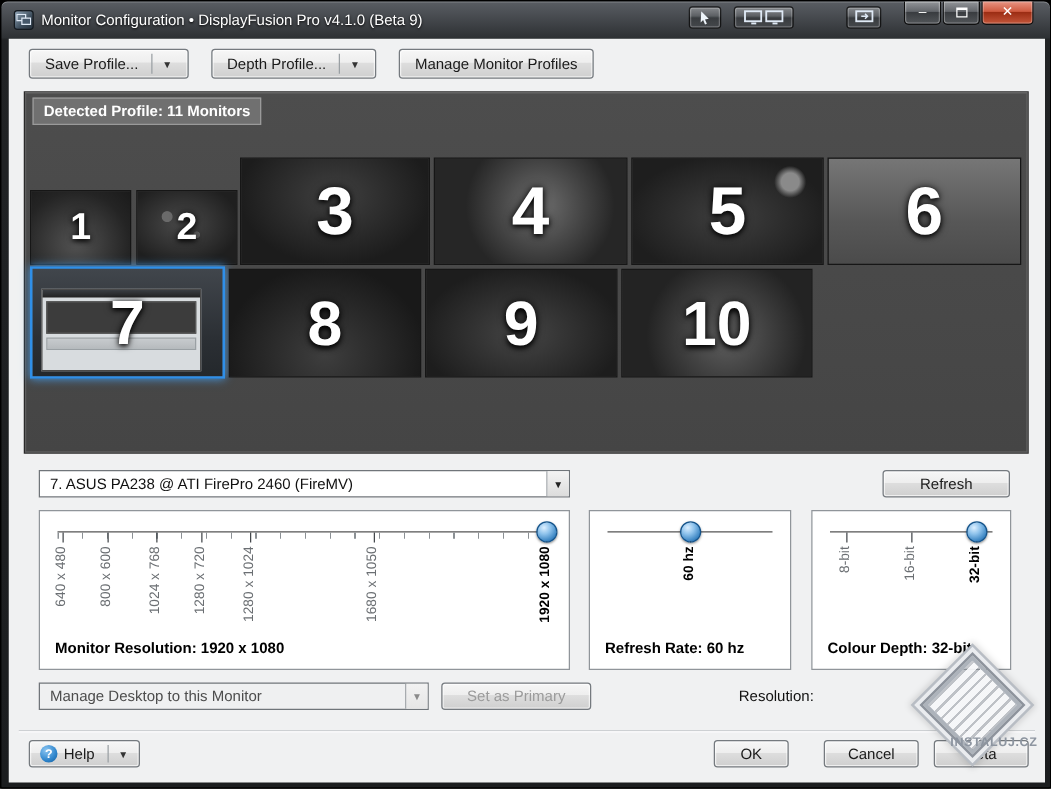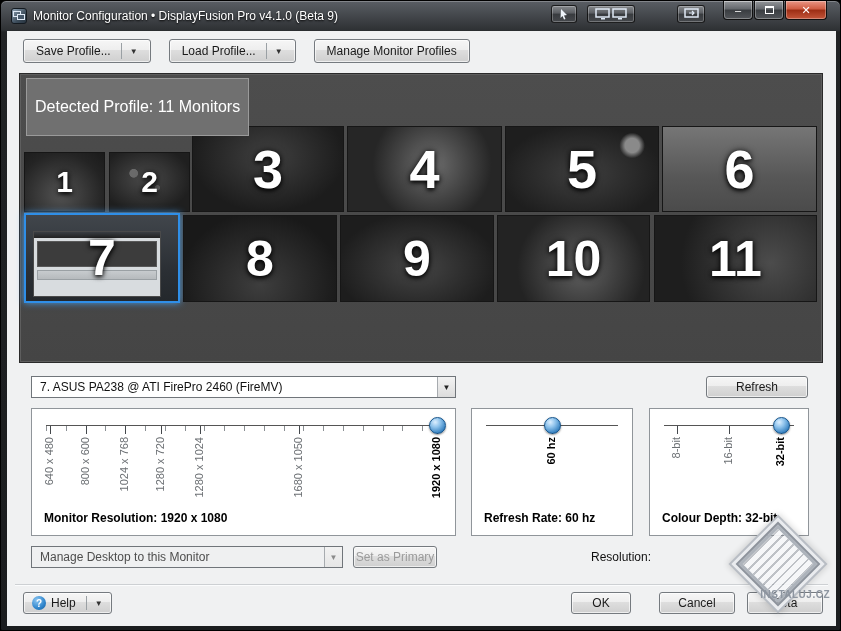--- a/index.html
+++ b/index.html
@@ -59,21 +59,21 @@
   .caret { font-size:8px; color:#333; margin-left:8px; }
 
   
   .monitor-panel {
     position:absolute; left:12px; top:42px; width:804px; height:290px;
     background: linear-gradient(#4d4d4d, #454545);
     border:1px solid #2a2a2a; box-shadow: inset 0 0 0 1px #5e5e5e;
   }
   .detected {
     position:absolute; left:6px; top:4px; z-index:5;
-    background:#707070; border:1px solid #9a9a9a; color:#fff; padding:19px 8px; font-size:16px;
+    background:#707070; border:1px solid #9a9a9a; color:#fff; padding:3px 8px; font-size:12px;font-weight:bold;
   }
   .monitor {
     position:absolute; border:1px solid #161616; display:flex; align-items:center; justify-content:center;
     overflow:hidden; cursor:default;
   }
   .monitor.selected { border:2px solid #2f8fe8; box-shadow: 0 0 7px rgba(70,160,240,.9); }
   .mnum {
     position:relative; z-index:2; color:#fff; font-weight:bold; font-size:54px;
     text-shadow: 0 2px 4px rgba(0,0,0,.9), 0 0 7px rgba(0,0,0,.7);
   }
@@ -140,21 +140,21 @@
   .vlabel { position:absolute; top:28px; writing-mode:vertical-rl; transform:rotate(180deg);
     font-size:11px; color:#6b6f73; white-space:nowrap; margin-left:-7px; }
   .vlabel.sel { color:#000; font-weight:bold; }
   .ball { position:absolute; top:8px; width:17px; height:17px; border-radius:50%;
     background: radial-gradient(circle at 35% 28%, #dcefff 0%, #8fc3ec 35%, #3e87c4 72%, #1d5f9b 100%);
     border:1px solid #14538a; box-shadow: 0 1px 2px rgba(0,0,0,.45); cursor:pointer; }
   .box-label { position:absolute; left:12px; bottom:10px; font-weight:bold; color:#000; font-size:12px; }
 
   
   .extend-combo { left:24px; top:515px; width:312px; }
-  .btn-setprimary { position:absolute; left:346px; top:515px; width:84px; height:22px; color:#9b9b9b; }
+  .btn-setprimary { position:absolute; left:346px; top:515px; width:120px; height:22px; color:#9b9b9b; }
   .orient-label { position:absolute; left:584px; top:519px; color:#111; }
   .orient-combo { left:650px; top:515px; width:156px; }
 
   .footer-sep { position:absolute; left:8px; right:8px; top:553px; border-top:1px solid #cdd0d3; border-bottom:1px solid #fbfcfd; }
 
   .btn-help { position:absolute; left:16px; top:561px; height:22px; padding:0 8px; }
   .help-q { width:14px; height:14px; border-radius:50%; margin-right:5px;
     background: radial-gradient(circle at 35% 30%, #8cc6f2, #2f85cc 60%, #145a96);
     color:#fff; font-weight:bold; font-size:10px; display:flex; align-items:center; justify-content:center; }
   .btn-ok     { position:absolute; left:564px; top:561px; width:60px; height:22px; }
@@ -221,21 +221,21 @@
 
   <div class="content">
 
     <div class="toolbar">
       <div class="btn">
         <span>Save Profile...</span>
         <span class="split-sep"></span>
         <span class="caret">▼</span>
       </div>
       <div class="btn">
-        <span>Load Profile...</span>
+        <span>Depth Profile...</span>
         <span class="split-sep"></span>
         <span class="caret">▼</span>
       </div>
       <div class="btn">
         <span>Manage Monitor Profiles</span>
       </div>
     </div>
 
     <div class="monitor-panel">
       <div class="detected">Detected Profile: 11 Monitors</div>
@@ -268,23 +268,20 @@
         <span class="mnum">7</span>
       </div>
       <div class="monitor row2 mon-8 wp8">
           <span class="mnum">8</span>
         </div>
       <div class="monitor row2 mon-9 wp9">
           <span class="mnum">9</span>
         </div>
       <div class="monitor row2 mon-10 wp10">
           <span class="mnum">10</span>
-        </div>
-      <div class="monitor row2 mon-11 wp11">
-          <span class="mnum">11</span>
         </div>
     </div>
 
     <div class="combo main-combo">
       <span class="val">7. ASUS PA238 @ ATI FirePro 2460 (FireMV)</span>
       <span class="arrow">▼</span>
     </div>
     <div class="btn btn-identify">
         <span>Identify</span>
       </div>

